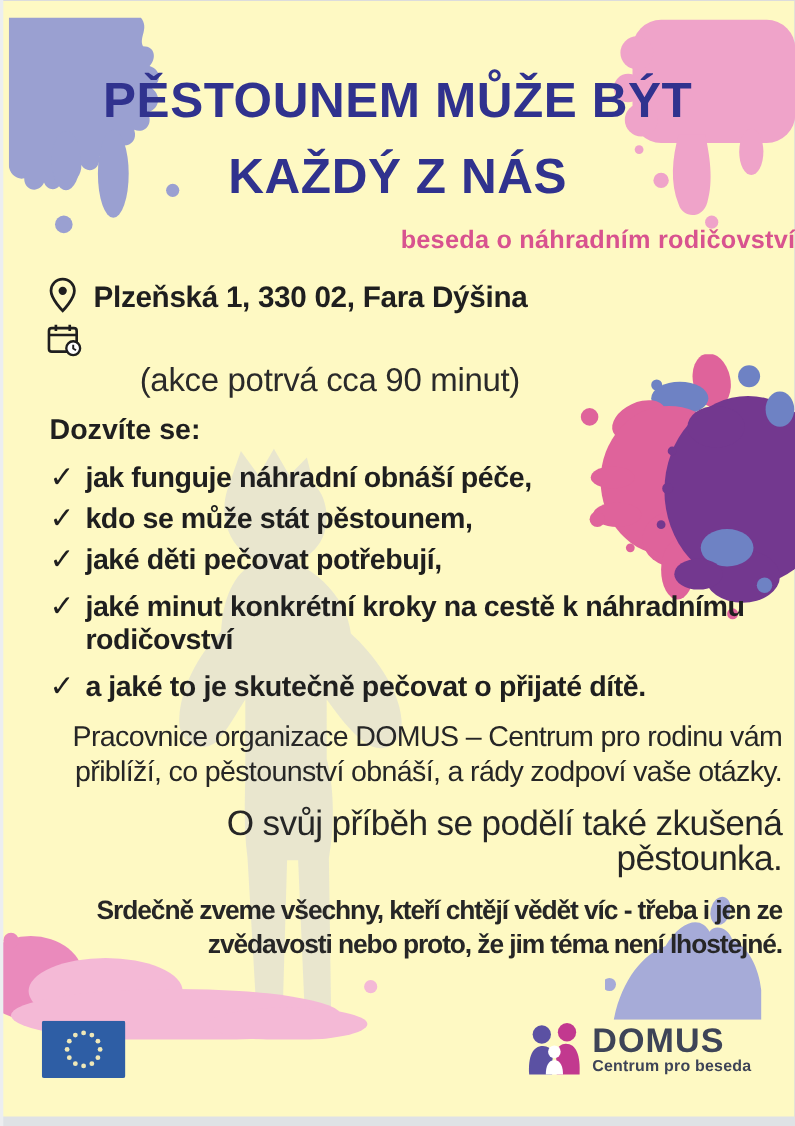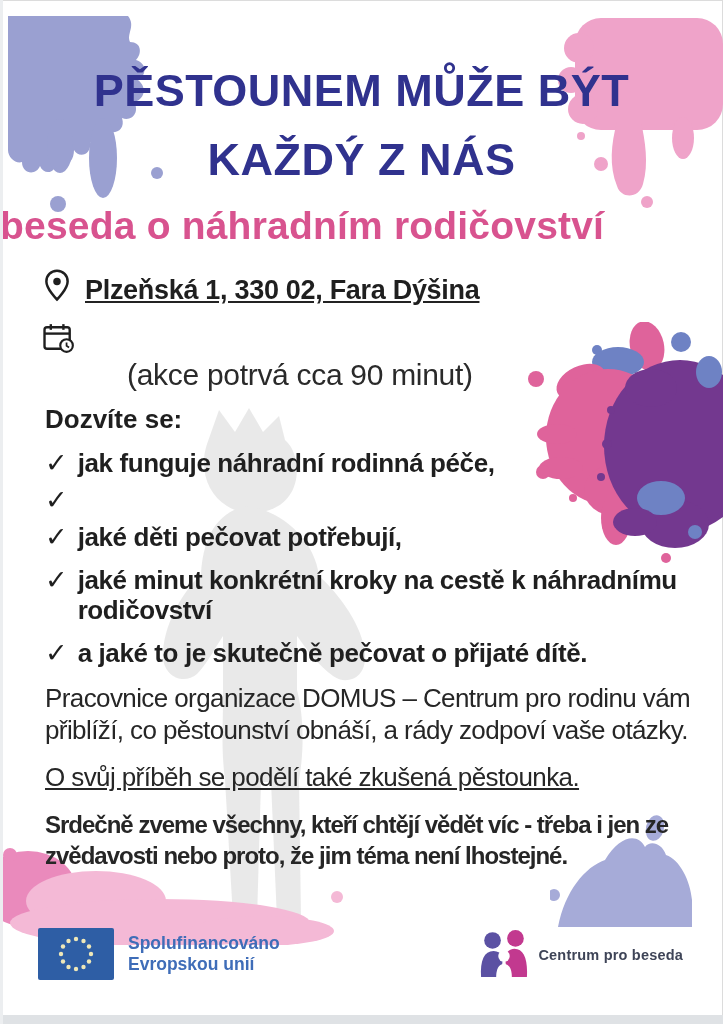--- a/index.html
+++ b/index.html
@@ -1,60 +1,60 @@
 <!DOCTYPE html>
 <html lang="cs"><head>
 <meta charset="utf-8">
 <style>
   html,body{margin:0;padding:0;}
   body{background:#e9eaec;font-family:"Liberation Sans",sans-serif;}
   .poster{
-    position:relative;width:723px;height:1024px;background:#ffffff;
+    position:relative;width:723px;height:1024px;background:#fef9c3;
     overflow:hidden;color:#232323;
     box-shadow:0 0 0 1px #dcdcdc inset;
   }
   .scan-edge-bottom{position:absolute;left:0;bottom:0;width:723px;height:9px;background:#dfe2e5;z-index:5;}
   .scan-edge-left{position:absolute;left:0;top:0;width:3px;height:1024px;background:#eceef0;z-index:5;}
 
   
   .splash{position:absolute;z-index:1;}
   .silhouette{position:absolute;left:145px;top:388px;z-index:0;opacity:.55;}
 
   .content{position:relative;z-index:2;}
 
   .title{
     margin:56px 30px 0 30px;text-align:center;
     font-size:45px;line-height:69px;font-weight:bold;
     color:#30328e;letter-spacing:.5px;
   }
   .subtitle{
-    margin-top:10px;text-align:left;
-    font-size:39px;font-weight:bold;color:#d8538f;letter-spacing:.2px;
+    margin-top:10px;text-align:right;
+    font-size:23px;font-weight:bold;color:#d8538f;letter-spacing:.2px;
   }
 
   .info{margin:20px 0 0 42px;}
-  .info-row{display:flex;align-items:flex-end;gap:13px;margin-top:16px;text-decoration:underline;}
+  .info-row{display:flex;align-items:center;gap:13px;margin-top:4px;}
   .info-row .txt{font-size:27px;font-weight:bold;color:#1f1f1f;letter-spacing:-0.3px;}
   .info-icon{flex:0 0 auto;display:block;}
   .info-note{margin:4px 0 0 85px;font-size:30px;color:#2a2a2a;letter-spacing:-0.3px;}
 
   .list-intro{margin:12px 0 0 45px;font-size:26px;font-weight:bold;color:#1f1f1f;}
   .checklist{list-style:none;margin:13px 0 0 45px;padding:0;}
   .checklist li{display:flex;align-items:flex-start;gap:10px;margin-bottom:7px;}
   .checklist li.spaced{margin-top:13px;}
   .checklist .check{font-size:27px;line-height:30px;font-weight:normal;color:#1f1f1f;}
   .checklist .item-text{
     font-size:26px;line-height:30px;font-weight:bold;color:#1f1f1f;
     letter-spacing:-0.4px;max-width:620px;
   }
 
   .paras{margin:0 0 0 45px;}
-  .paras p{margin:0;color:#262626;}
+  .paras p{margin:12px;color:#262626;text-align:right;}
   .p1{margin-top:14px !important;font-size:26px;line-height:32px;letter-spacing:-0.6px;max-width:655px;}
-  .p2{margin-top:15px !important;font-size:26px;line-height:32px;letter-spacing:-0.6px;max-width:655px;text-decoration:underline;}
+  .p2{margin-top:15px !important;font-size:32px;line-height:32px;letter-spacing:-0.6px;max-width:655px;}
   .p3{margin-top:16px !important;font-size:24px;line-height:31px;letter-spacing:-1px;
       font-weight:bold;max-width:665px;color:#1d1d1d;}
 
   .footer{
     position:absolute;left:0;top:928px;width:723px;z-index:3;
     display:flex;align-items:center;justify-content:space-between;
     padding:0 38px;box-sizing:border-box;
   }
   .eu-block{display:flex;align-items:center;gap:14px;}
   .eu-text{color:#3f6db8;font-size:17.5px;line-height:21px;font-weight:bold;}
@@ -201,24 +201,25 @@
       </div>
 
       <div class="info-note">(akce potrvá cca 90 minut)</div>
     </div>
 
     <div class="list-intro">Dozvíte se:</div>
 
     <ul class="checklist">
       <li>
         <span class="check">✓</span>
-        <span class="item-text">jak funguje náhradní rodinná péče,</span>
+        <span class="item-text">jak funguje náhradní obnáší péče,</span>
       </li>
       <li>
         <span class="check">✓</span>
+        <span class="item-text">kdo se může stát pěstounem,</span>
       </li>
       <li>
         <span class="check">✓</span>
         <span class="item-text">jaké děti pečovat potřebují,</span>
       </li>
       <li class="spaced">
         <span class="check">✓</span>
         <span class="item-text">jaké minut konkrétní kroky na cestě k náhradnímu rodičovství</span>
       </li>
       <li class="spaced">
@@ -247,37 +248,34 @@
           <circle cx="51" cy="33.5" r="2.2"></circle>
             <circle cx="45.5" cy="39" r="2.2"></circle>
           <circle cx="38" cy="41" r="2.2"></circle>
             <circle cx="30.5" cy="39" r="2.2"></circle>
           <circle cx="25" cy="33.5" r="2.2"></circle>
             <circle cx="23" cy="26" r="2.2"></circle>
           <circle cx="25" cy="18.5" r="2.2"></circle>
             <circle cx="30.5" cy="13" r="2.2"></circle>
         </g>
       </svg>
-      <div class="eu-text">
-        <div>Spolufinancováno</div>
-        <div>Evropskou unií</div>
-      </div>
     </div>
 
 
     <div class="domus-block">
       <svg width="50" height="50" viewBox="0 0 48 48" aria-hidden="true">
         <circle cx="13" cy="11" r="8" fill="#5b51a3"></circle>
         <path d="M14,21 C5,21 1,30 2,46 L22,46 C22,36 22,30 24,27 C21,23 18,21 14,21 Z" fill="#5b51a3"></path>
         <circle cx="35" cy="9" r="8" fill="#c2398f"></circle>
         <path d="M34,19 C43,19 47,29 46,46 L26,46 C26,36 26,30 24,26 C27,22 30,19 34,19 Z" fill="#c2398f"></path>
         <circle cx="24" cy="26" r="5.5" fill="#ffffff"></circle>
         <path d="M24,33.5 C18.5,33.5 16.5,39 16.5,46 L31.5,46 C31.5,39 29.5,33.5 24,33.5 Z" fill="#ffffff"></path>
       </svg>
       <div class="domus-text">
+        <div class="name">DOMUS</div>
         <div class="tagline">Centrum pro beseda</div>
       </div>
     </div>
 
   </div>
 
   <div class="scan-edge-bottom"></div>
   <div class="scan-edge-left"></div>
 </div>
 

